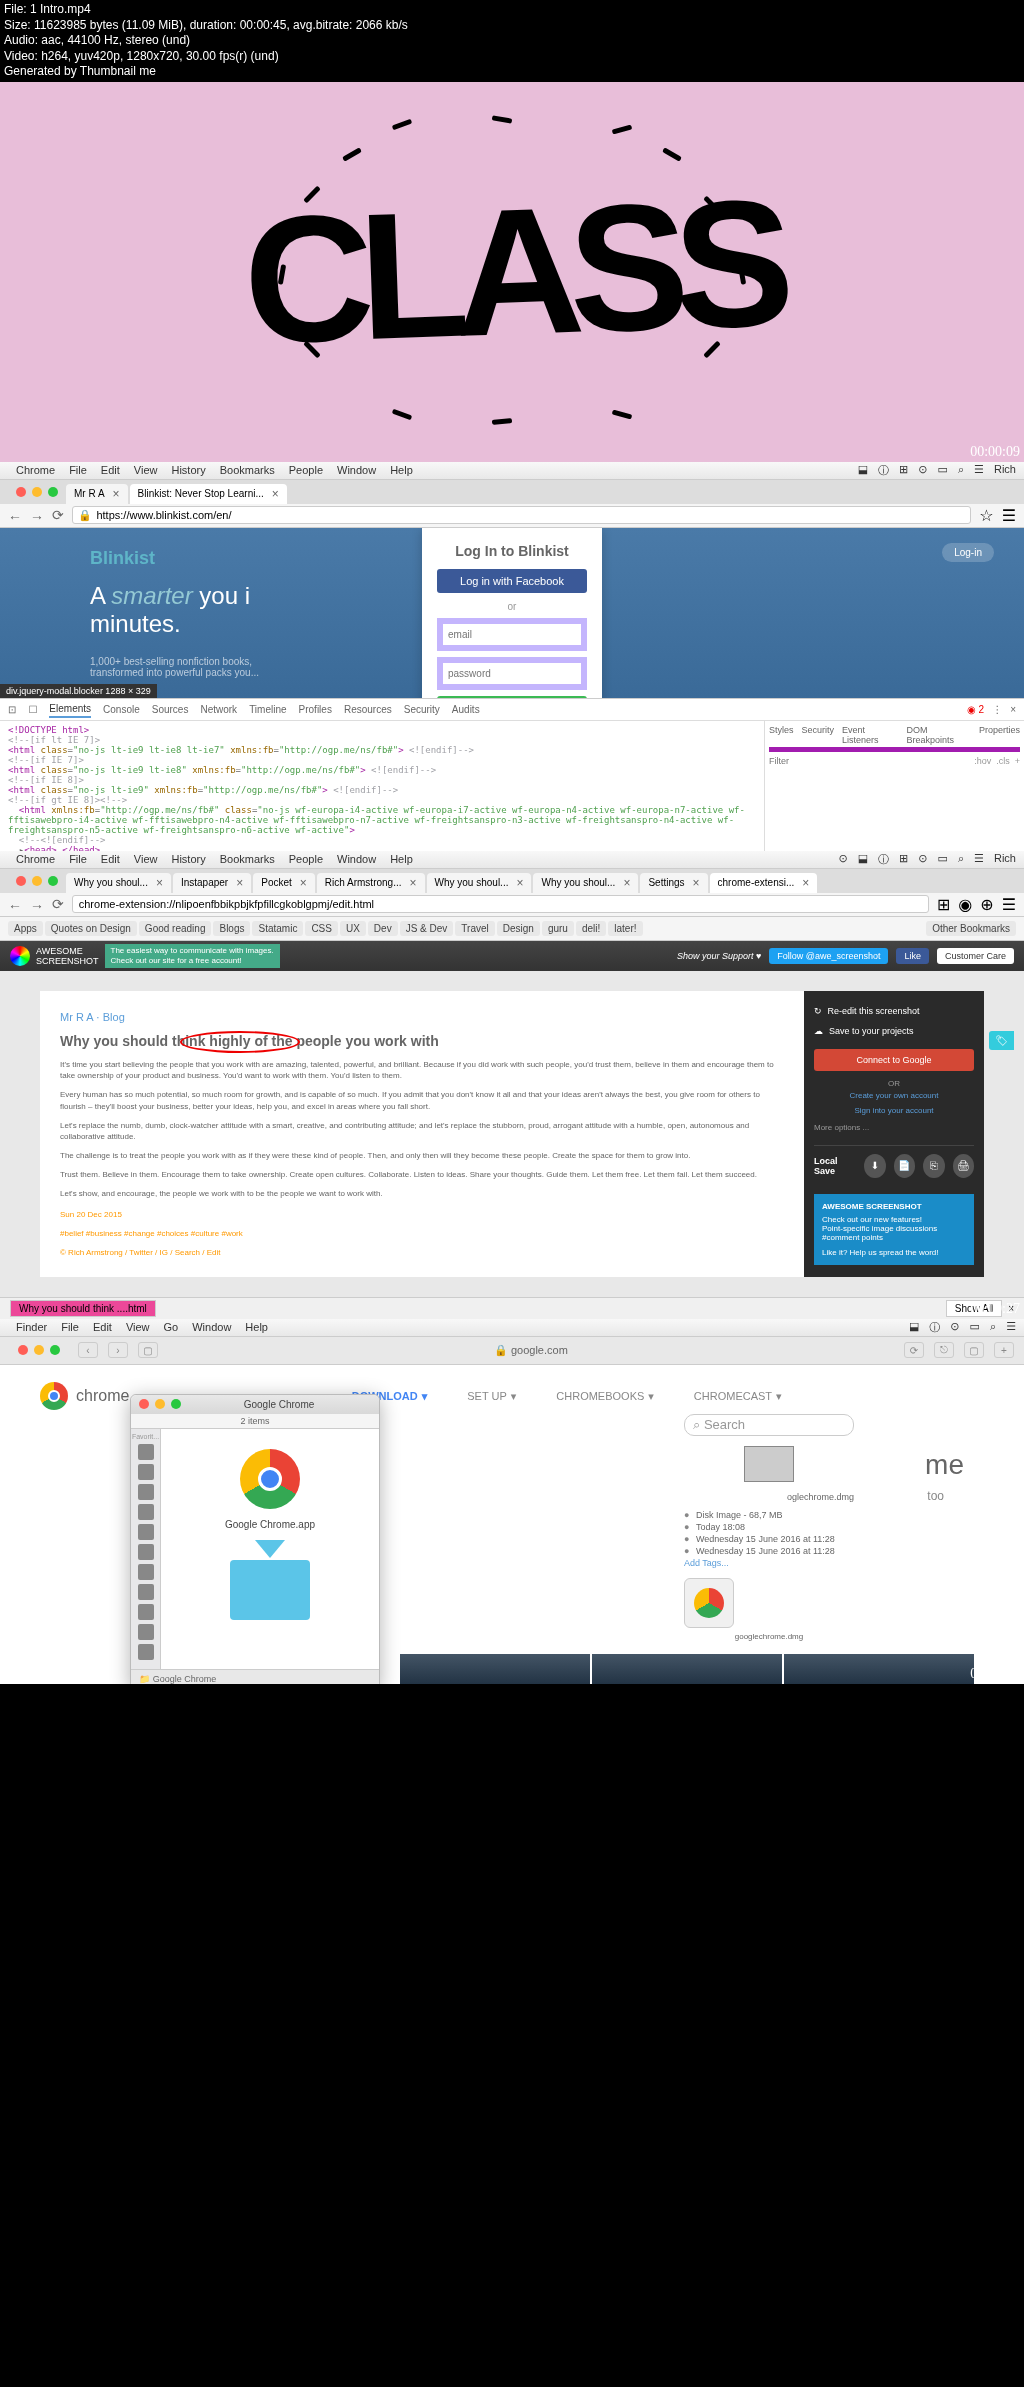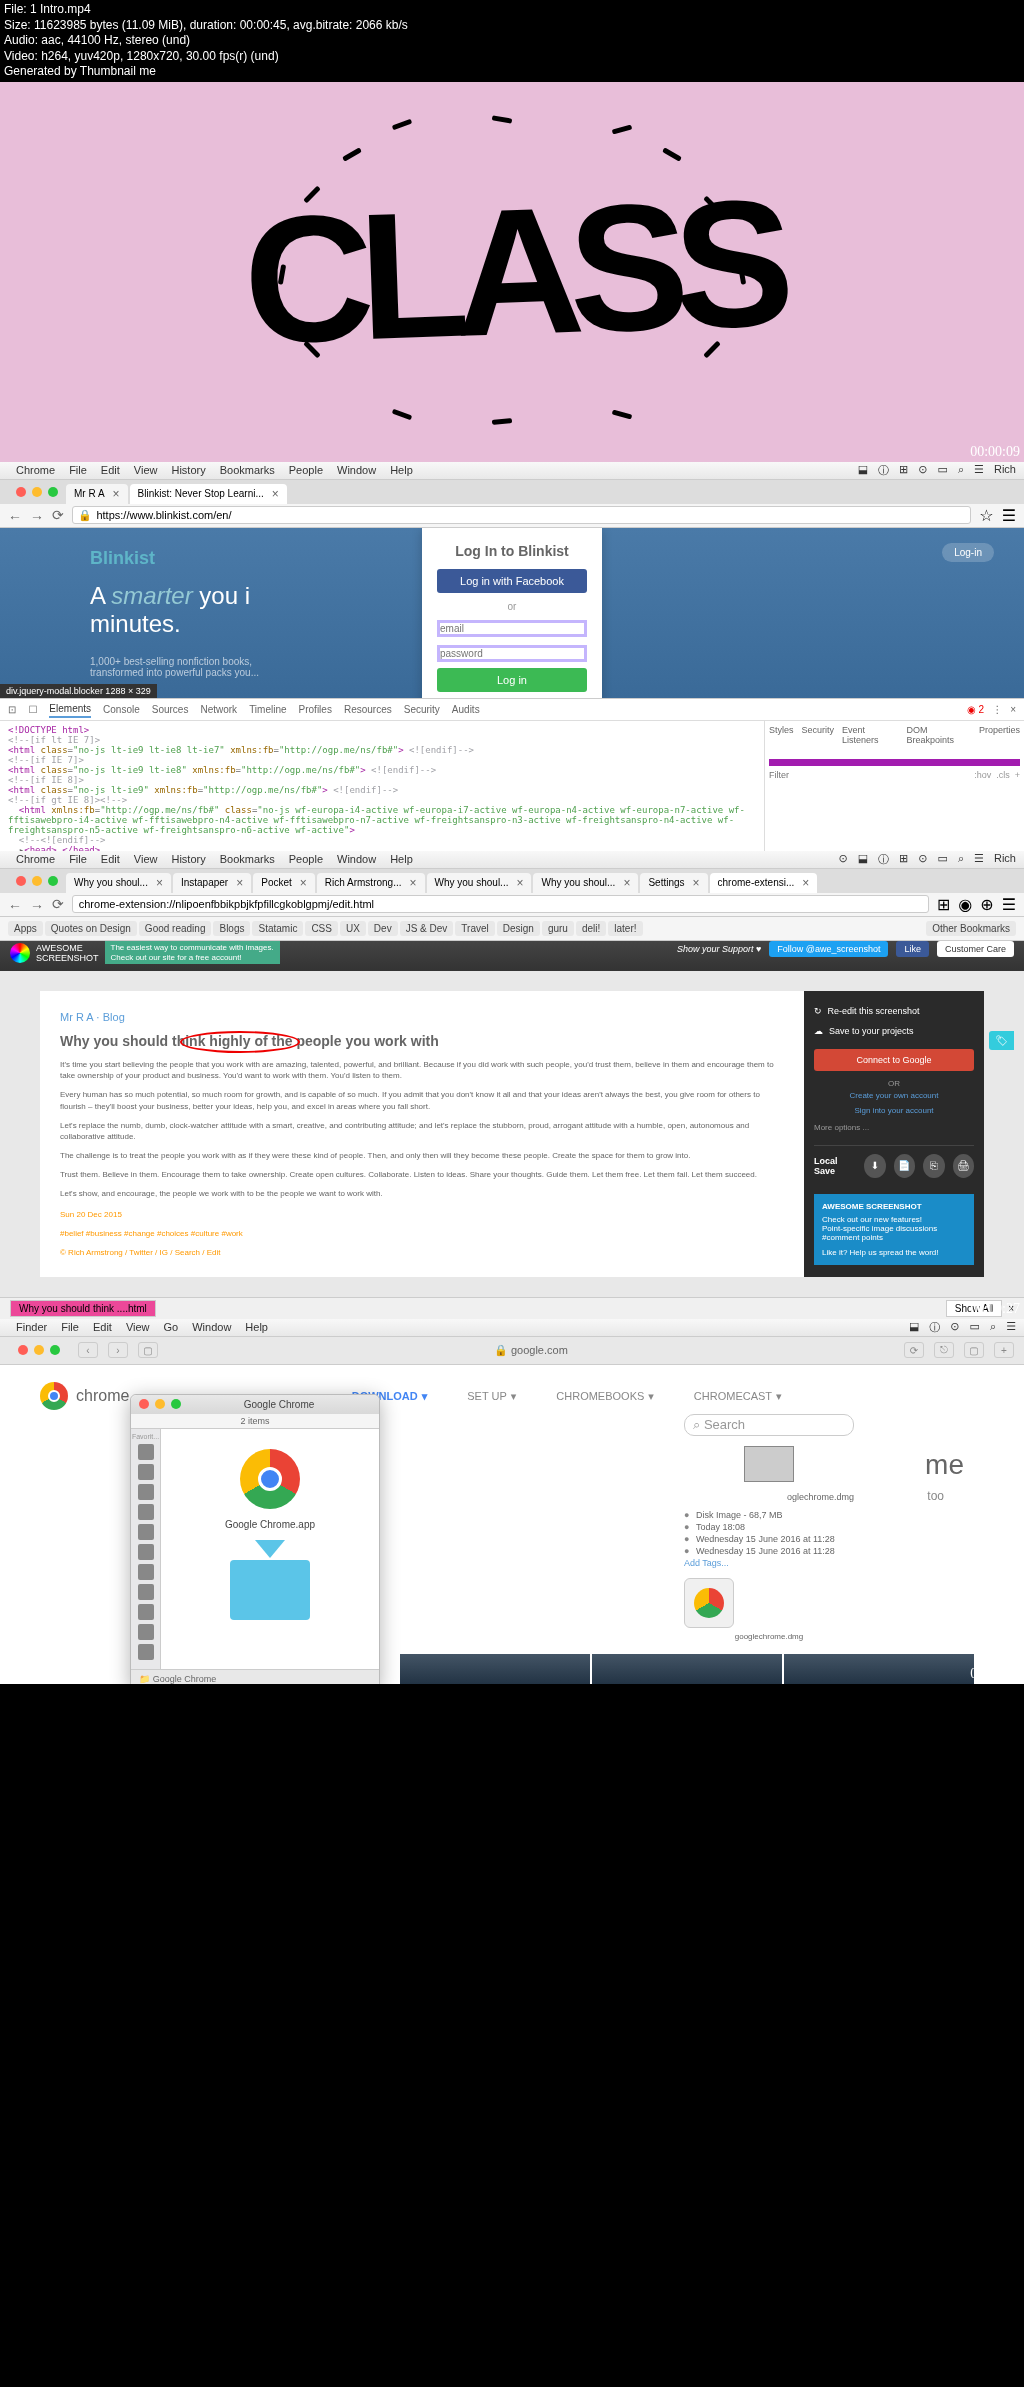--- a/index.html
+++ b/index.html
@@ -53,46 +53,46 @@
 
 .shot2{position:relative}
 .blinkist{background:linear-gradient(#4a7aa8,#3a6a98);height:170px;position:relative;overflow:hidden}
 .blinkist .logo{position:absolute;left:90px;top:20px;color:#5eb5c8;font-size:18px;font-weight:bold}
 .blinkist .tagline{position:absolute;left:90px;top:54px;color:#fff;font-size:24px}
 .blinkist .tagline .smart{color:#94c9d4;font-style:italic}
 .blinkist .sub{position:absolute;left:90px;bottom:20px;color:#bcd;font-size:10px;max-width:200px}
 .login-modal{position:absolute;left:50%;top:0;transform:translateX(-50%);background:#fff;width:180px;padding:15px;text-align:center;box-shadow:0 2px 10px rgba(0,0,0,0.2)}
 .login-modal h3{font-size:14px;color:#666;margin-bottom:10px}
 .fb-btn{background:#3b5998;color:#fff;padding:6px;font-size:11px;border-radius:3px;margin-bottom:8px}
-.login-modal input{width:100%;border:3px solid #c4b5fd;margin-bottom:6px;font-size:10px}
+.login-modal input{width:100%;border:6px solid #c4b5fd;padding:5px;margin-bottom:6px;font-size:10px}
 .login-btn{background:#3cba54;color:#fff;padding:6px;font-size:11px;border-radius:3px;margin-bottom:8px}
 .blinkist .login-top{position:absolute;right:30px;top:15px;background:rgba(255,255,255,0.2);color:#fff;padding:4px 12px;border-radius:12px;font-size:10px}
 .elem-badge{position:absolute;left:0;bottom:0;background:#333;color:#fff;padding:2px 6px;font-size:9px}
 
 
 .devtools{background:#fff;border-top:1px solid #ccc;font-size:10px}
 .dt-tabs{display:flex;border-bottom:1px solid #ddd;padding:2px 8px;gap:12px;color:#666;align-items:center}
 .dt-tabs span{padding:2px 0}
 .dt-tabs .active{color:#333;border-bottom:2px solid #5b9dd9}
 .dt-tabs .right{margin-left:auto;display:flex;gap:8px}
 .dt-tabs .err{color:#e00}
 .dt-body{display:flex;height:130px}
 .dt-html{flex:1;padding:4px 8px;font-family:monospace;font-size:9px;color:#666;overflow:hidden}
 .dt-html .tag{color:#a626a4}
 .dt-html .attr{color:#986801}
 .dt-html .val{color:#50a14f}
 .dt-html .comment{color:#a0a1a7}
 .dt-styles{width:260px;border-left:1px solid #ddd;padding:4px}
-.dt-styles-tabs{display:flex;gap:8px;font-size:9px;color:#666;border-bottom:7px solid #a21caf;padding-bottom:14px}
+.dt-styles-tabs{display:flex;gap:8px;font-size:9px;color:#666;border-bottom:5px solid #a21caf;padding-bottom:2px}
 .dt-styles-filter{display:flex;margin-top:4px;font-size:9px;color:#999}
 .dt-styles-filter input{flex:1;border:none;font-size:9px}
 
 
 .shot3{position:relative}
-.awesome-header{background:linear-gradient(#444,#333);height:30px;display:flex;align-items:flex-start;padding:0 10px;font-size:9px;color:#fff}
+.awesome-header{background:linear-gradient(#444,#333);height:30px;display:flex;align-items:center;padding:7px 10px;font-size:9px;color:#fff}
 .awesome-logo{display:flex;align-items:center;gap:6px}
 .awesome-circle{width:20px;height:20px;border-radius:50%;background:conic-gradient(#f00,#ff0,#0f0,#0ff,#00f,#f0f,#f00)}
 .awesome-text{background:#4a8;padding:2px 6px;font-size:8px;line-height:1.2}
 .awesome-right{margin-left:auto;display:flex;gap:8px;align-items:center}
 .awesome-right .btn{padding:3px 8px;border-radius:3px;font-size:9px}
 .follow{background:#1da1f2}
 .fblike{background:#3b5998}
 .care{background:#fff;color:#333}
 .article-wrap{background:#e8e8e8;padding:20px 40px;display:flex;}
 .article{background:#fff;flex:1;padding:20px;font-size:8px;color:#666}

